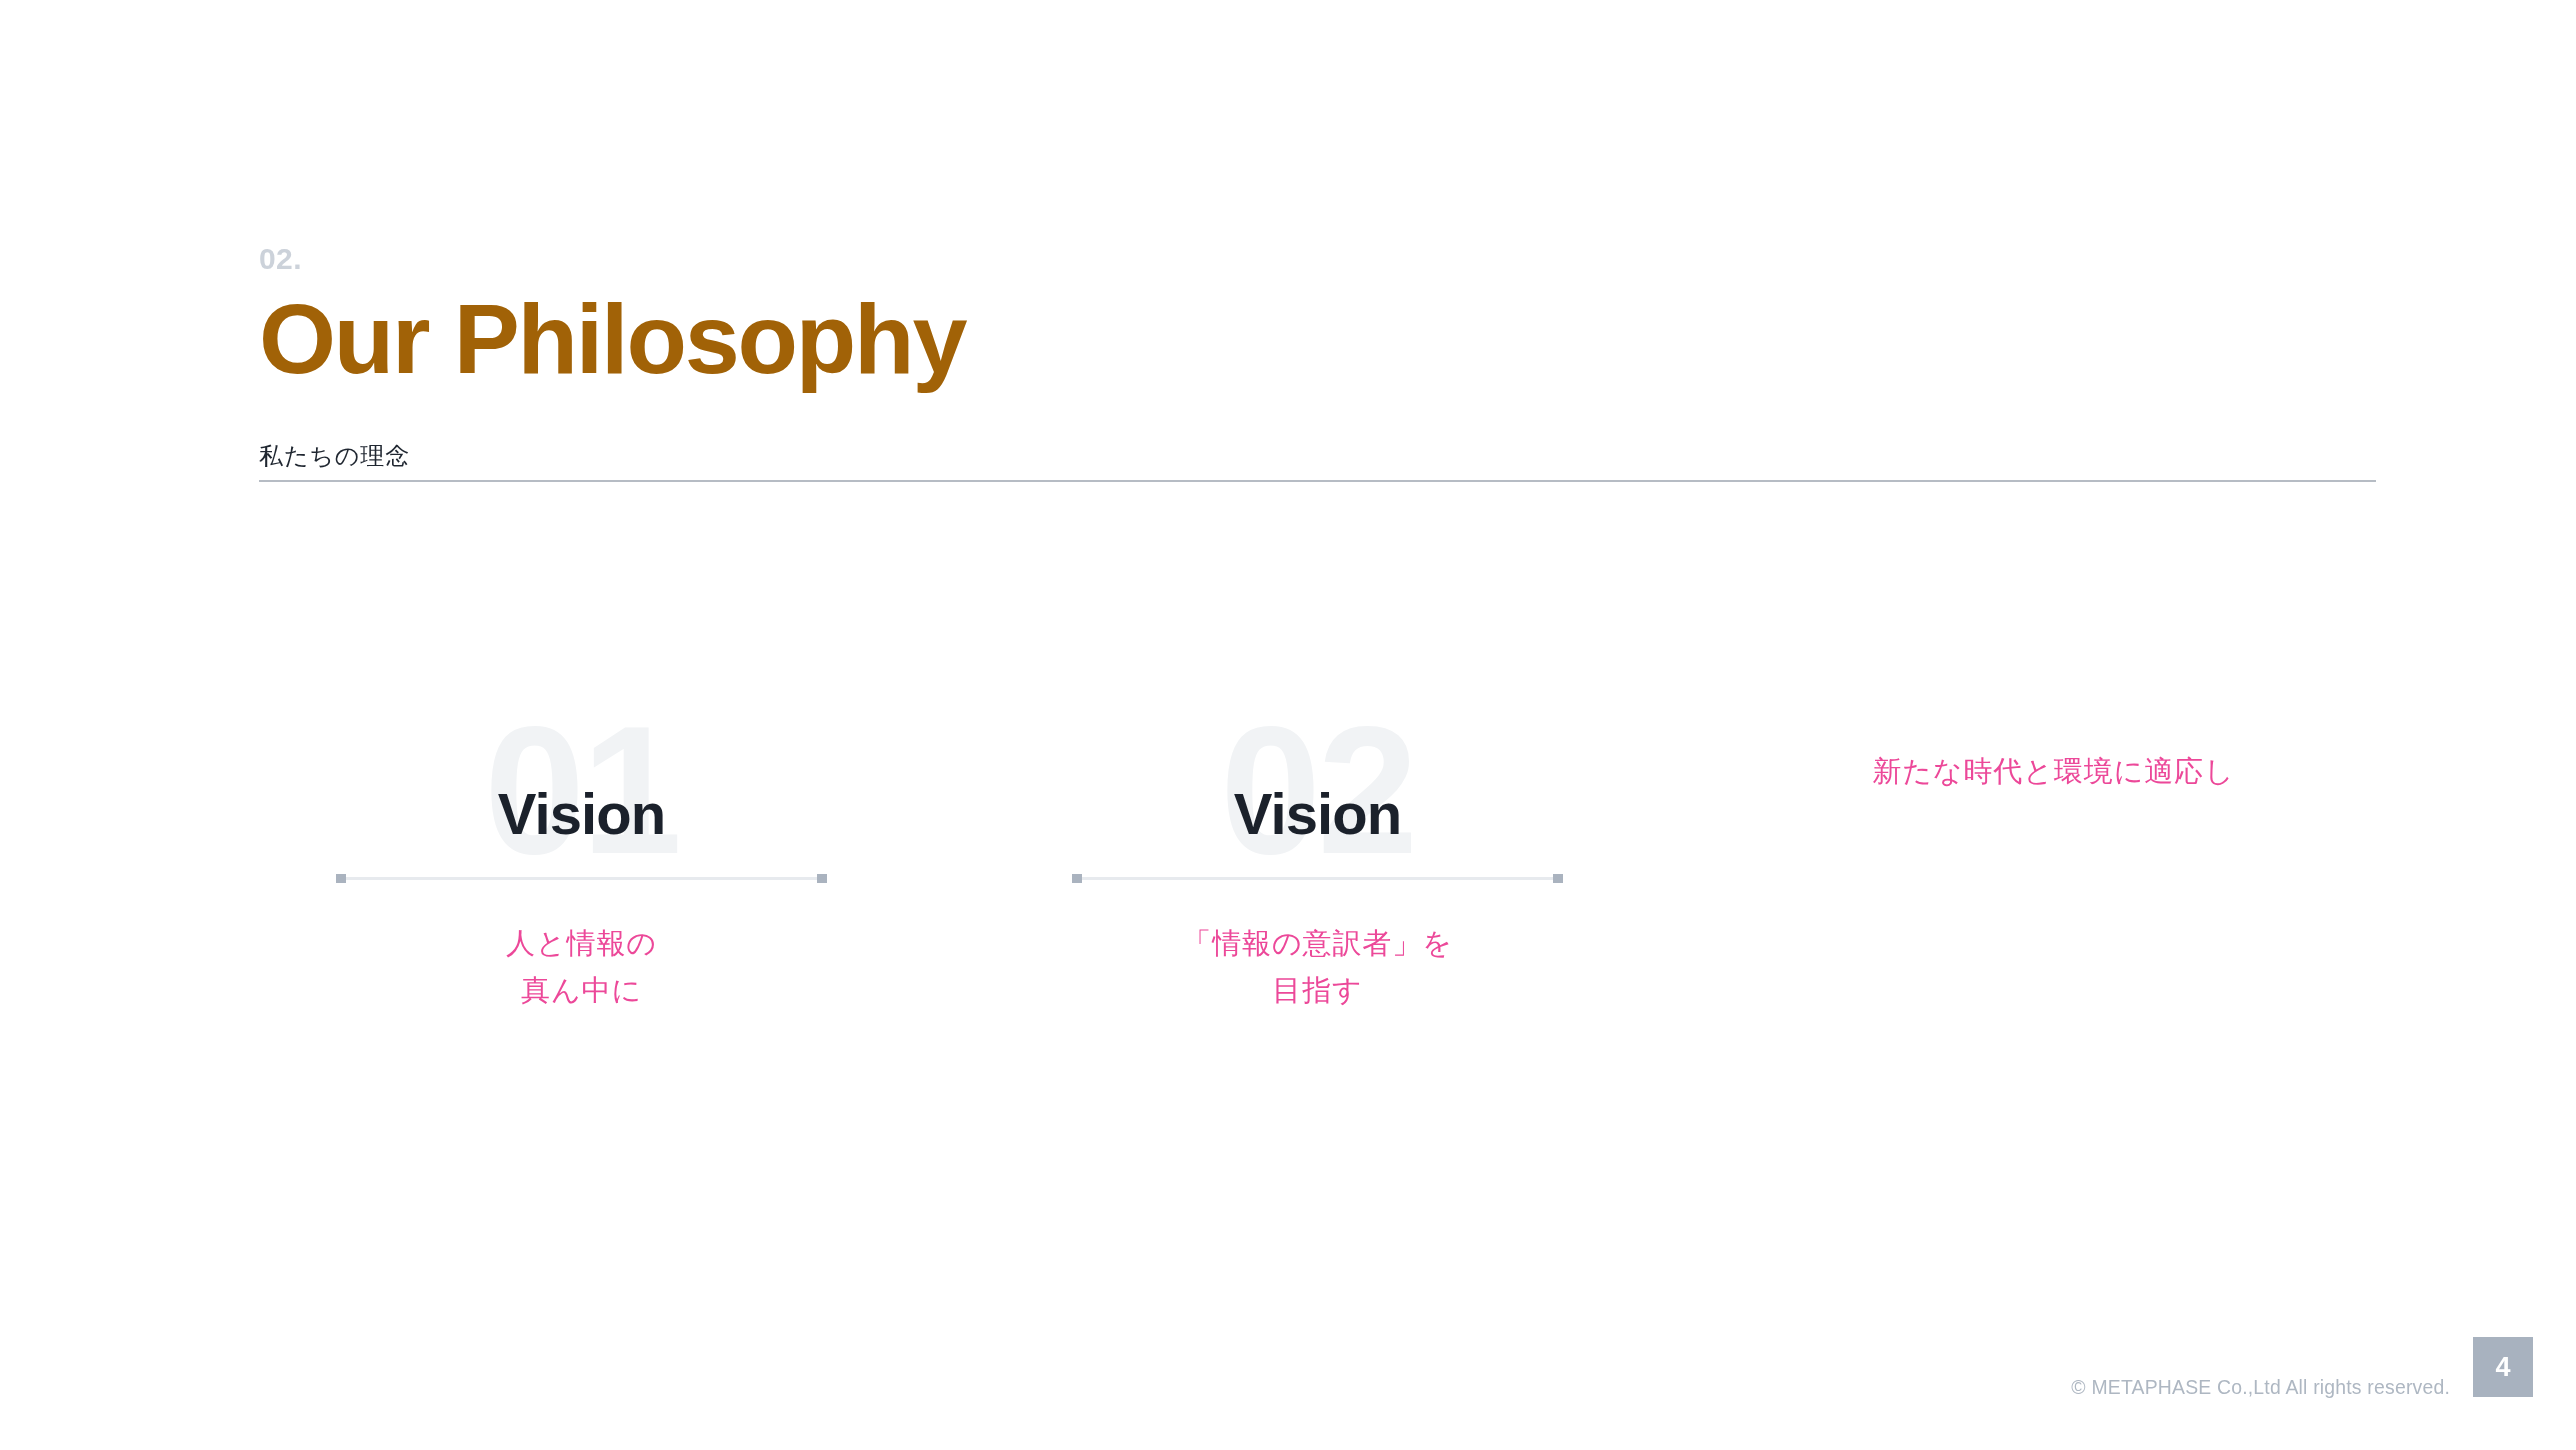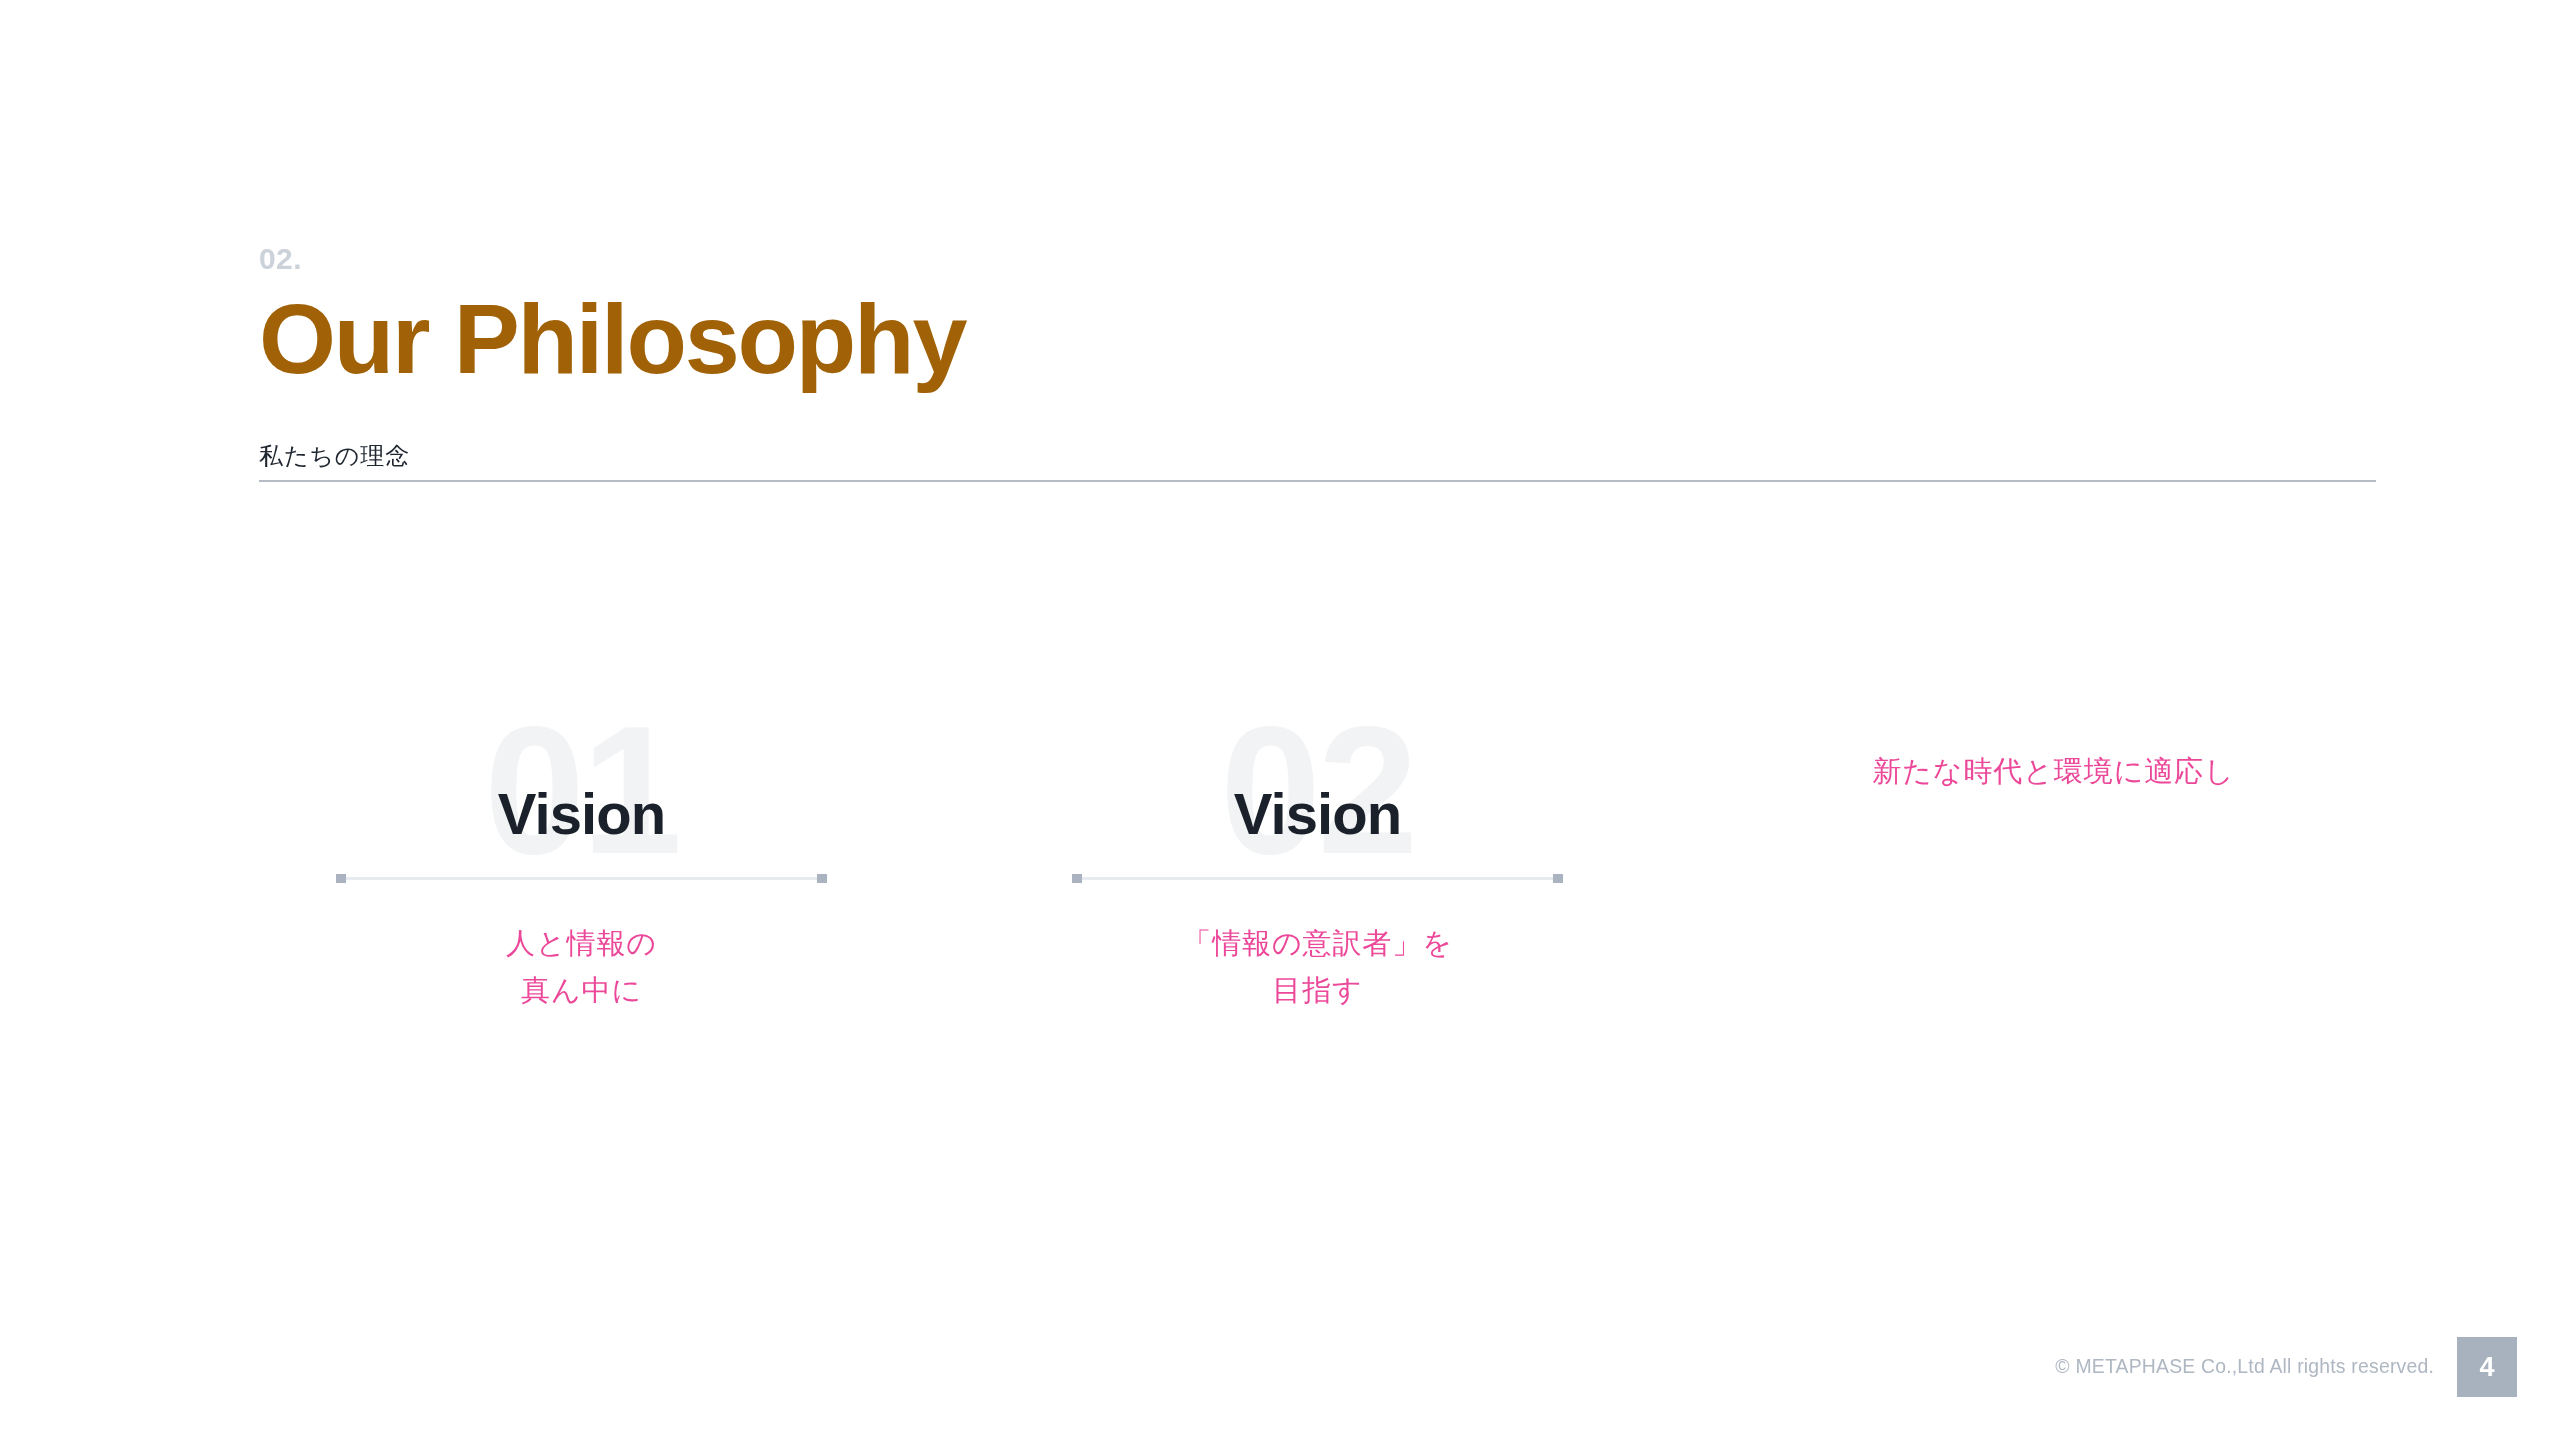--- a/index.html
+++ b/index.html
@@ -162,24 +162,24 @@
     letter-spacing: 0.9px;
   }
 
   .col-body-line {
     display: block;
   }
 
   
   .footer {
     position: absolute;
-    right: 59px;
+    right: 43px;
     bottom: 53px;
     display: flex;
-    align-items: center;
+    align-items: flex-end;
     gap: 23px;
   }
 
   .copyright {
     font-size: 19.4px;
     font-weight: 400;
     color: #aeb7c2;
     letter-spacing: 0.2px;
     line-height: 1;
   }

